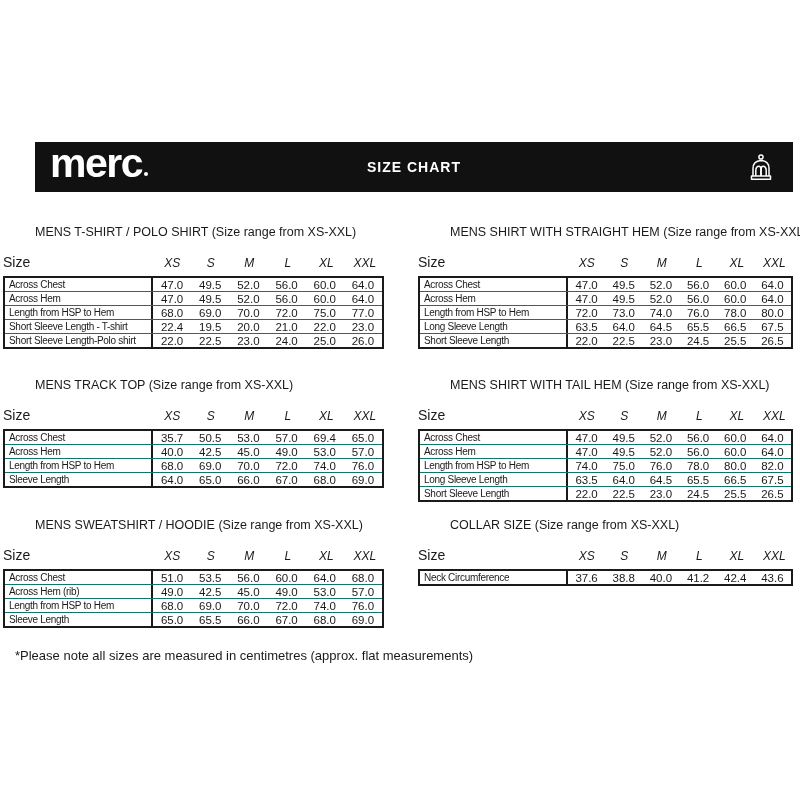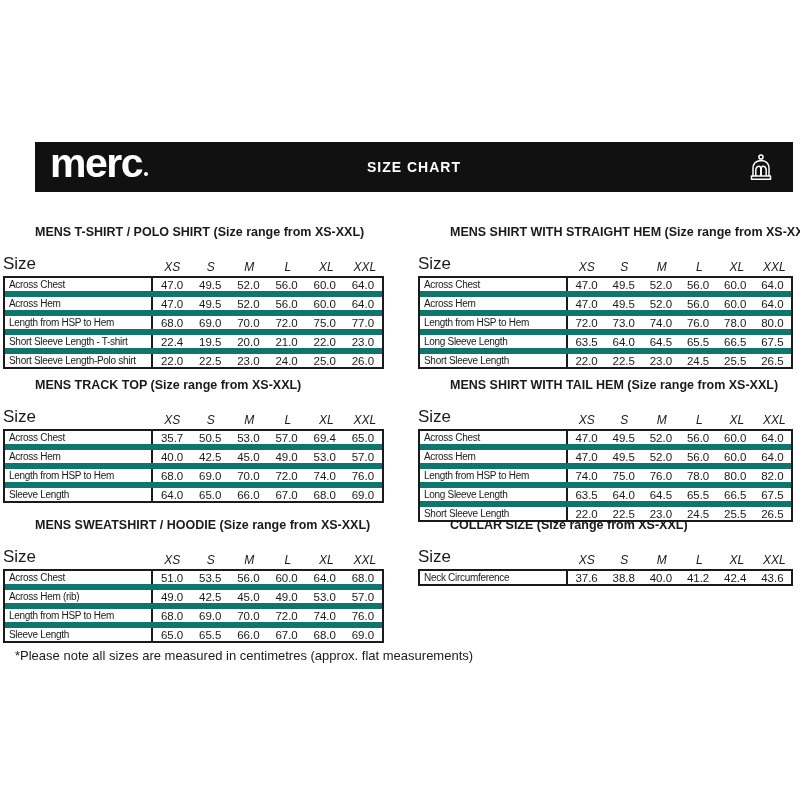--- a/index.html
+++ b/index.html
@@ -28,34 +28,34 @@
   }
   .crown{display:block;}
   
   .grid{
     position:absolute;left:3px;top:225px;
     display:grid;grid-template-columns:381px 375px;column-gap:34px;
     grid-template-rows:153px 140px auto;
   }
   .size-table{}
   .tbl-title{
-    font-size:12.5px;font-weight:bold;margin:0 0 14px;line-height:15px;
+    font-size:12.5px;font-weight:normal;margin:0 0 14px;line-height:15px;
     white-space:nowrap;
     padding-left:32px;
   }
   .head-row{
     display:grid;grid-template-columns:150px repeat(6,1fr);
     height:15px;margin-bottom:7px;align-items:end;
   }
-  .head-row .lbl{font-size:17px;}
+  .head-row .lbl{font-size:14px;}
   .head-row .val{font-size:12px;text-align:center;font-style:italic;}
   .box{border:2px solid #1a1a1a;}
   .row{
     display:grid;grid-template-columns:148px repeat(6,1fr);
-    height:13px;align-items:center;border-top:6px solid #0f766e;
+    height:13px;align-items:center;border-top:1px solid #0f766e;
   }
   .row:first-child{border-top:none;}
   .row .lbl{
     font-size:10px;letter-spacing:-0.3px;padding-left:4px;white-space:nowrap;
     border-right:2px solid #1a1a1a;height:100%;display:flex;align-items:center;
     box-sizing:border-box;overflow:hidden;
   }
   .row .val{font-size:11.5px;text-align:center;}
   
   .footnote{

